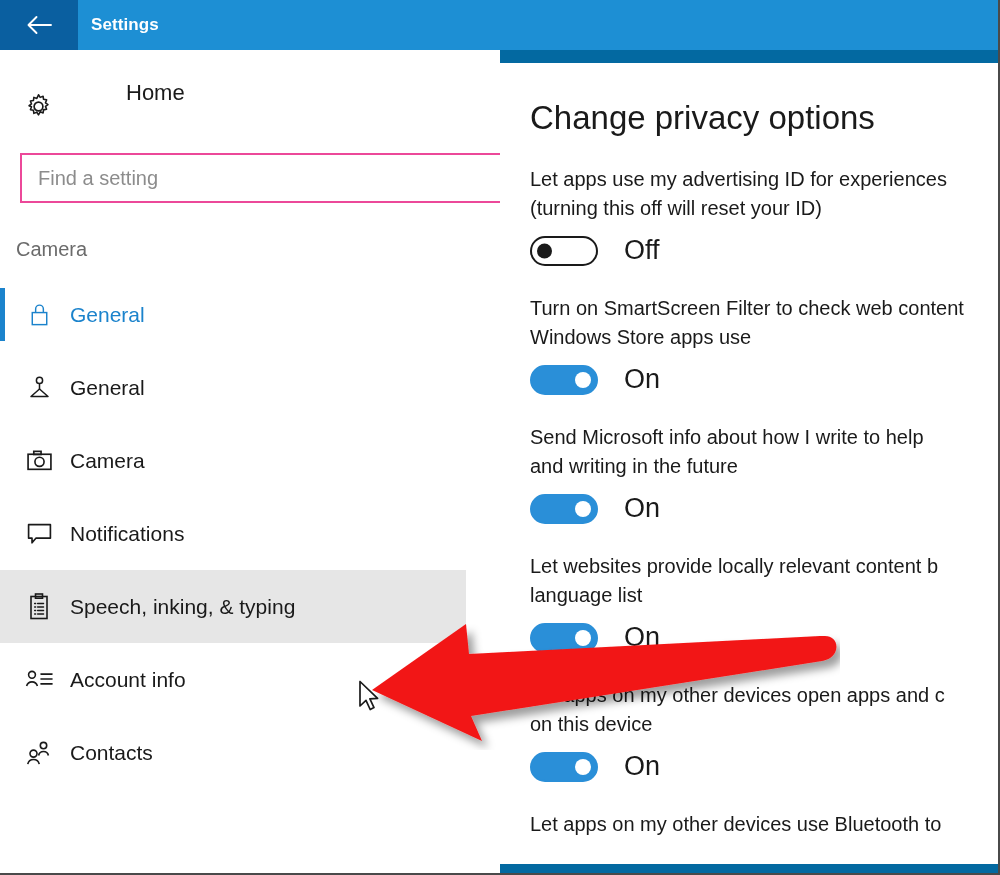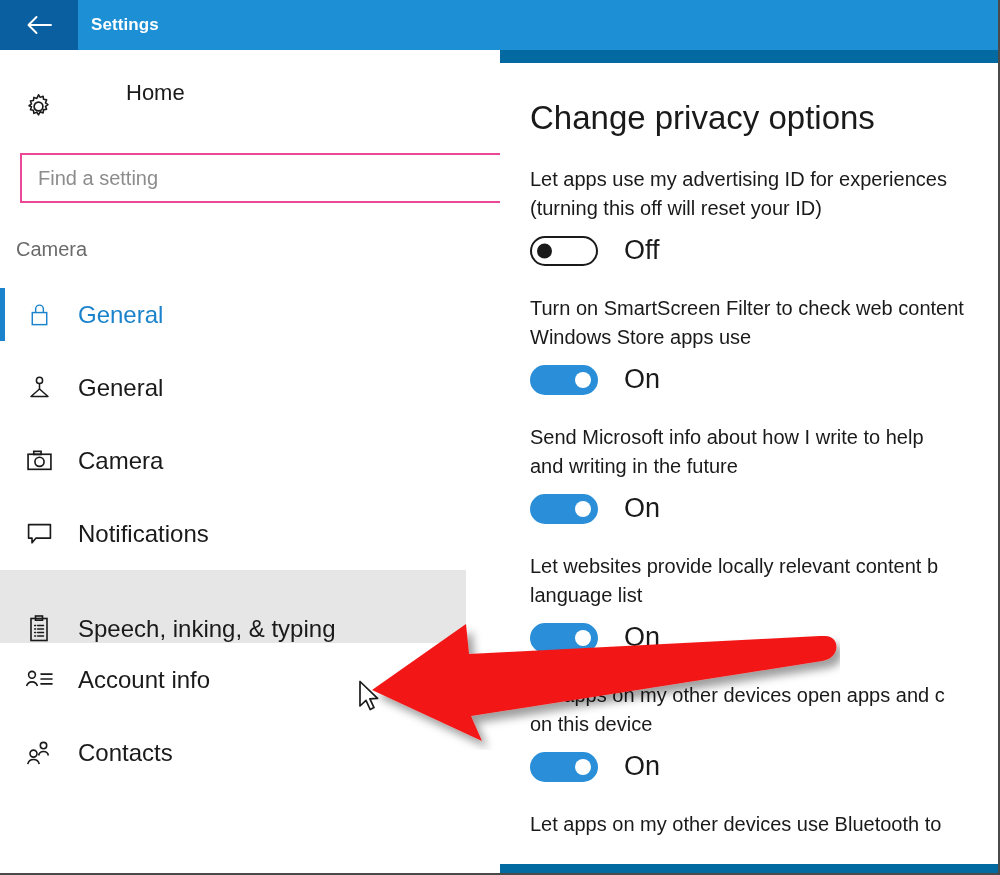--- a/index.html
+++ b/index.html
@@ -137,34 +137,33 @@
   .nav-item.selected .nav-accent {
     position: absolute;
     left: 0; top: 10px;
     width: 5px;
     height: 53px;
     background: #1b83cc;
   }
   .nav-item.hovered {
     background: #e6e6e6;
     width: 466px;
-    align-items: flex-end;
   }
   .nav-ico {
     width: 46px;
     margin-left: 16px;
     display: flex;
     align-items: center;
     justify-content: center;
     flex: none;
   }
   .nav-text {
-    font-size: 24px;
+    font-size: 21px;
     color: #1a1a1a;
-    margin-left: 16px;
+    margin-left: 8px;
     white-space: nowrap;
   }
   .nav-item.selected .nav-text { color: #1b83cc; }
 
   .cursor-arrow {
     position: absolute;
     left: 358px;
     top: 680px;
     pointer-events: none;
   }

